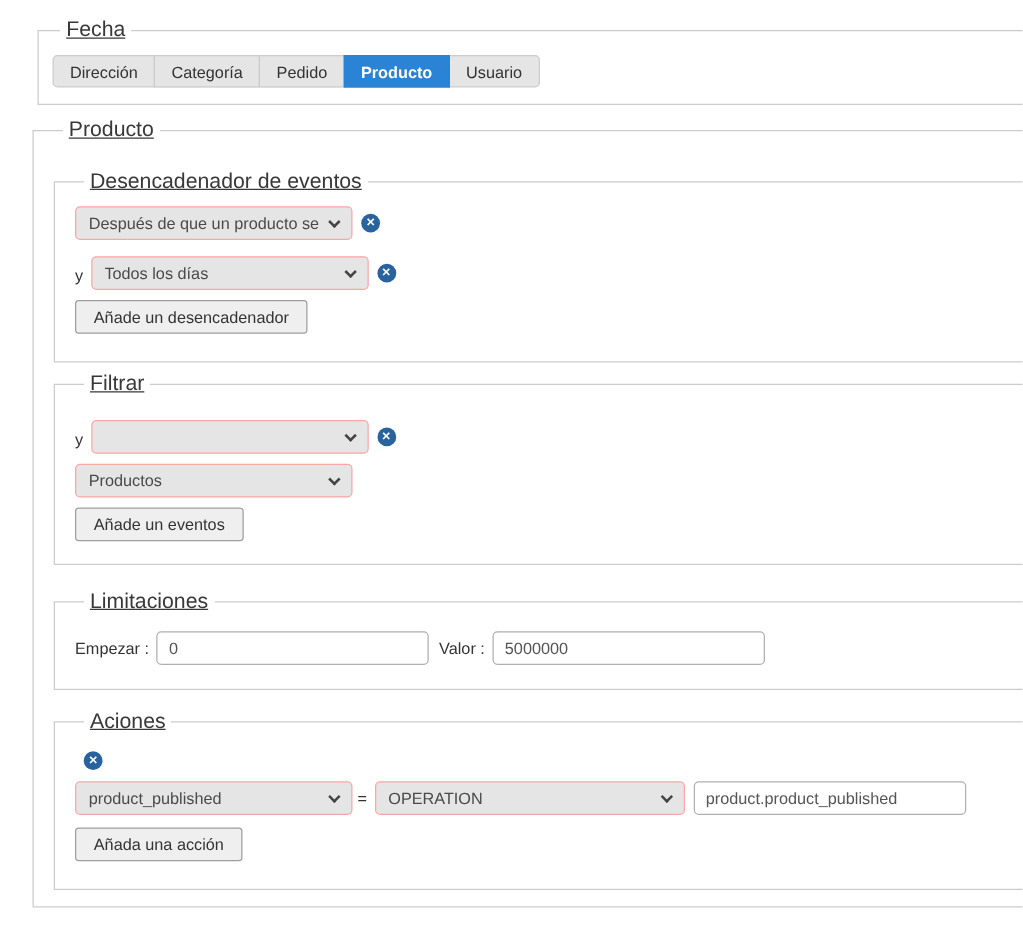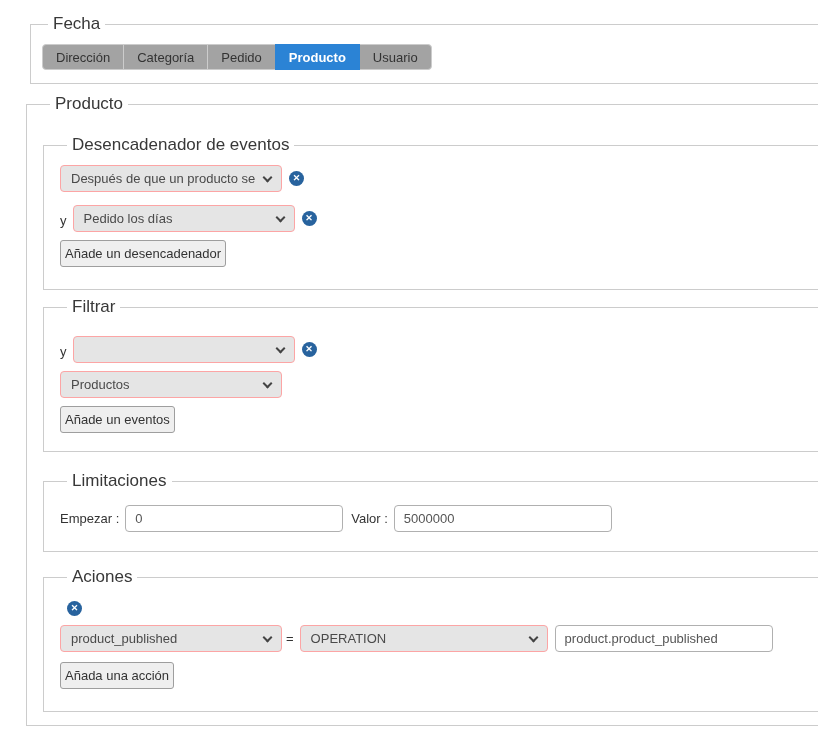--- a/index.html
+++ b/index.html
@@ -16,20 +16,21 @@
     border-radius: 0;
     margin: 0; padding: 0;
     min-width: 0;
   }
   legend {
     font-size: 17px;
     color: #383838;
     padding: 0 5px;
     margin-left: 7px;
     line-height: 20px;
+    text-decoration: underline;
   }
 
   
   .fs-fecha {
     margin: 14px 0 0 30px;
     width: 850px;
     padding: 10px 0 13px 10px;
   }
   .fs-producto {
     margin: 10px 0 0 26px;
@@ -42,21 +43,21 @@
   .fs-triggers { margin-top: 21px; padding: 10px 0 22px 16px; }
   .fs-filter   { margin-top: 7px;  padding: 19px 0 18px 16px; }
   .fs-limits   { margin-top: 19px; padding: 14px 0 19px 16px; }
   .fs-actions  { margin-top: 15px; padding: 14px 0 22px 16px; }
 
   
   .tabs { display: inline-flex; margin-left: 1px; }
   .tab {
     display: inline-flex; align-items: center; justify-content: center;
     height: 26px; padding: 0 13px;
-    background: #a3a3a3;
+    background: #e5e5e5;
     border: 1px solid #cccccc;
     margin-left: -1px;
     font-size: 13px; color: #333;
     cursor: pointer;
     position: relative;
   }
   .tab:first-child { border-radius: 4px 0 0 4px; margin-left: 0; }
   .tab:last-child  { border-radius: 0 4px 4px 0; }
   .tab.active {
     background: #2b83d5;
@@ -120,21 +121,21 @@
     margin-left: 7px;
     cursor: pointer;
     flex: none;
     display: inline-block;
   }
 
   
   .btn {
     display: inline-block;
     height: 27px;
-    padding: 0 4px;
+    padding: 0 14px;
     background: #efefef;
     border: 1px solid #9e9e9e;
     border-radius: 3px;
     font-size: 13px; color: #333;
     font-family: "Liberation Sans", sans-serif;
     line-height: 25px;
     cursor: pointer;
   }
 
   
@@ -173,21 +174,21 @@
       <div class="sel">
         <span class="sel-text">Después de que un producto se</span>
         <span class="chev"></span>
       </div>
       <span class="remove-ic">✕</span>
     </div>
 
     <div class="row row-2">
       <span class="lbl y-lbl">y</span>
       <div class="sel">
-        <span class="sel-text">Pedido los días</span>
+        <span class="sel-text">Todos los días</span>
         <span class="chev"></span>
       </div>
       <span class="remove-ic">✕</span>
     </div>
 
     <button class="btn">Añade un desencadenador</button>
   </fieldset>
 
   <fieldset class="fs-nested fs-filter">
     <legend>Filtrar</legend>

